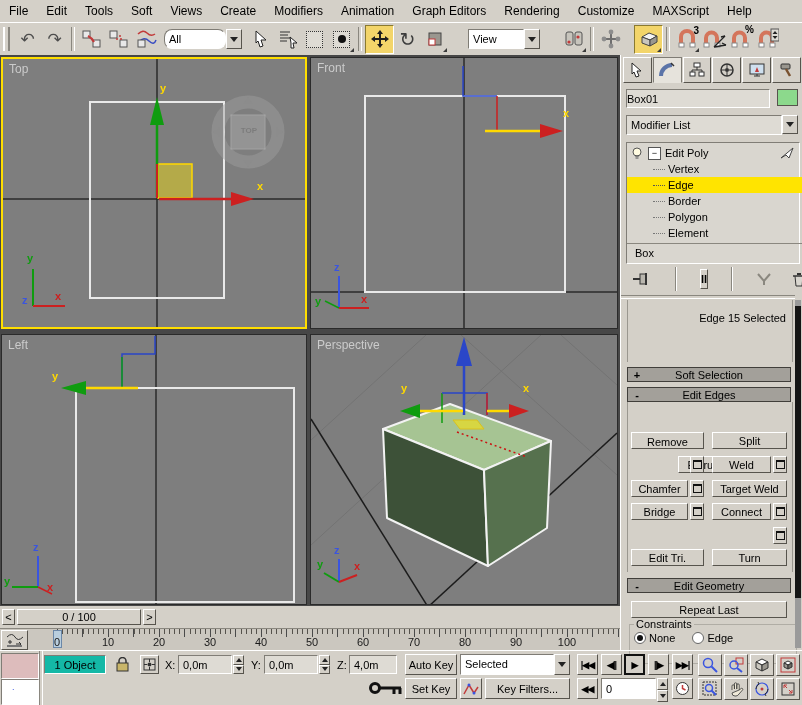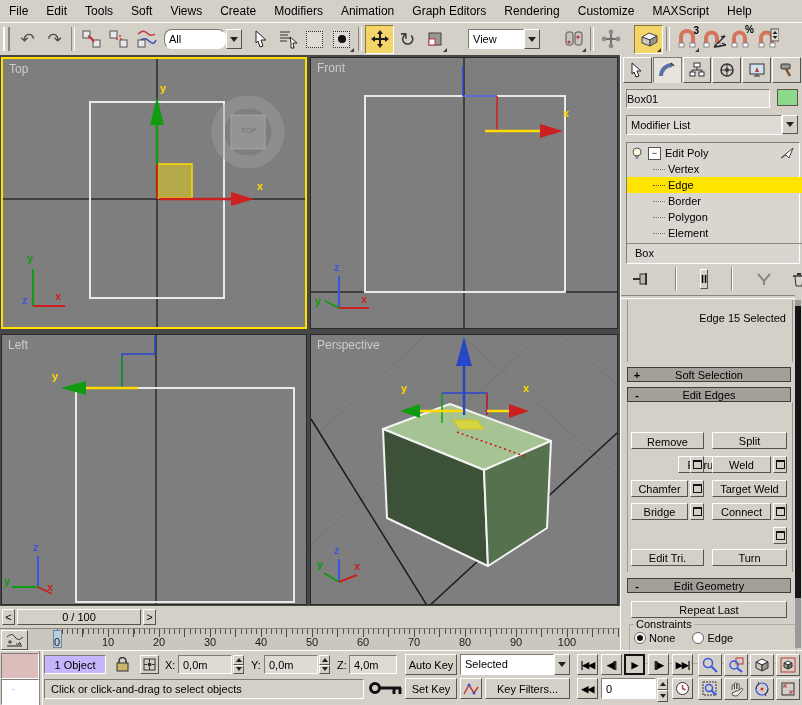--- a/index.html
+++ b/index.html
@@ -571,21 +571,21 @@
     <div class="abs" style="left:174px;top:245px;width:6px;height:348px;background:#9a9a9a;">
       <div class="abs" style="left:0;top:6px;width:6px;height:292px;background:#151515;"></div>
     </div>
   </div>
 
   <div class="abs" style="left:0;top:650px;width:802px;height:55px;border-top:1px solid #fff;box-sizing:border-box;">
     <div class="sunken abs" style="left:1px;top:2px;width:36px;height:24px;background:#ddbcbc;"></div>
     <div class="sunken abs" style="left:1px;top:28px;width:36px;height:24px;background:#fff;"><span style="color:#3a55e0;font-size:9px;padding-left:10px;">.</span></div>
     <div class="abs" style="left:39px;top:0;width:2px;height:55px;border-left:1px solid #8a877f;border-right:1px solid #fff;"></div>
 
-    <div class="sunken abs btn" style="left:44px;top:4px;width:62px;height:19px;background:#c4b5fd;">
+    <div class="sunken abs btn" style="left:44px;top:4px;width:62px;height:19px;background:#14b8a6;">
         <span>1 Object</span>
       </div>
     <div class="abs btn" style="left:112px;top:4px;width:20px;height:19px;">
       <svg width="13" height="15">
           <rect x="1" y="6" width="11" height="8" fill="#c9b66a" stroke="#333"></rect>
           <path d="M3,6 V4 a3.5,3.5 0 0 1 7,0 V6" fill="none" stroke="#333" stroke-width="1.5"></path>
         </svg>
     </div>
     <div class="pbtn" style="left:140px;top:4px;width:19px;height:19px;">
       <svg width="13" height="13">
@@ -622,23 +622,20 @@
     <div class="sunken abs" style="left:349px;top:4px;width:48px;height:19px;display:flex;align-items:center;padding-left:4px;box-sizing:border-box;">
         <span>4,0m</span>
       </div>
     <svg class="abs" style="left:368px;top:26px;" width="36" height="22">
         <circle cx="7" cy="11" r="4.5" fill="none" stroke="#111" stroke-width="3"></circle>
         <line x1="11" y1="11" x2="33" y2="11" stroke="#111" stroke-width="3"></line>
         <line x1="26" y1="11" x2="26" y2="17" stroke="#111" stroke-width="3"></line>
         <line x1="32" y1="11" x2="32" y2="17" stroke="#111" stroke-width="3"></line>
       </svg>
 
-    <div class="sunken abs" style="left:44px;top:28px;width:320px;height:20px;background:#d4d0c8;display:flex;align-items:center;padding-left:6px;box-sizing:border-box;">
-      <span>Click or click-and-drag to select objects</span>
-    </div>
 
     <div class="pbtn" style="left:405px;top:3px;width:52px;height:21px;">
         <span>Auto Key</span>
       </div>
     <div class="abs" style="left:460px;top:3px;width:110px;height:21px;display:flex;">
       <div class="cfield" style="flex:1;height:17px;">Selected</div>
       <div class="cbtn raised btn" style="height:21px;">
           <span class="arrow-dn"></span>
         </div>
     </div>

